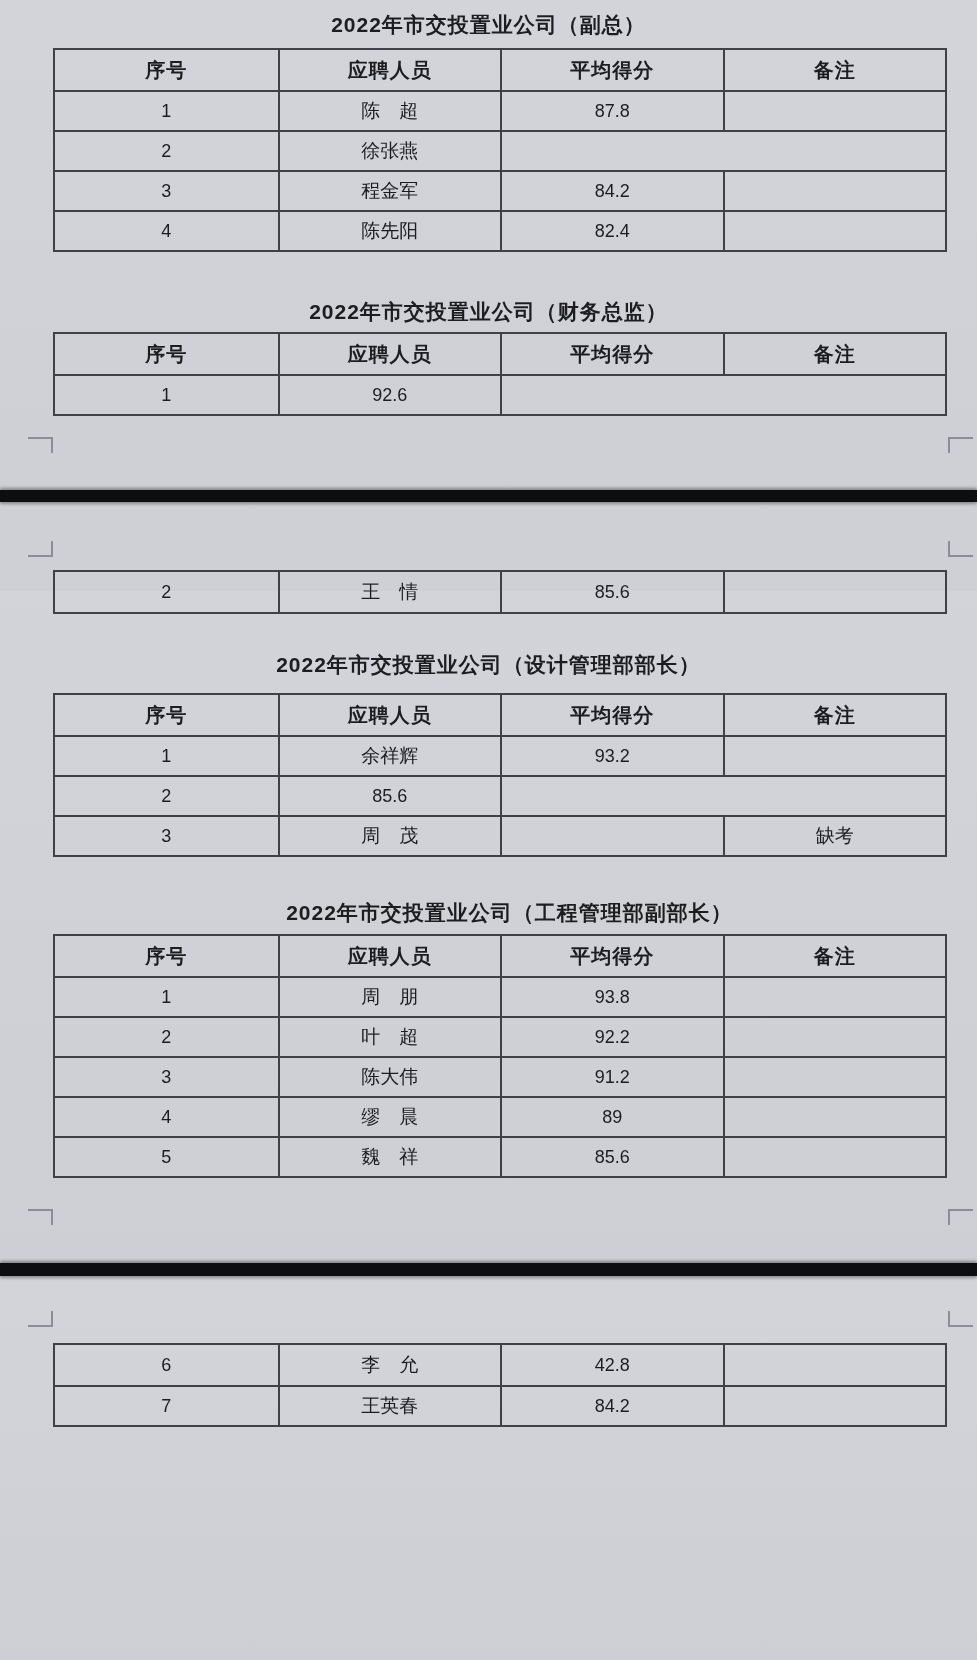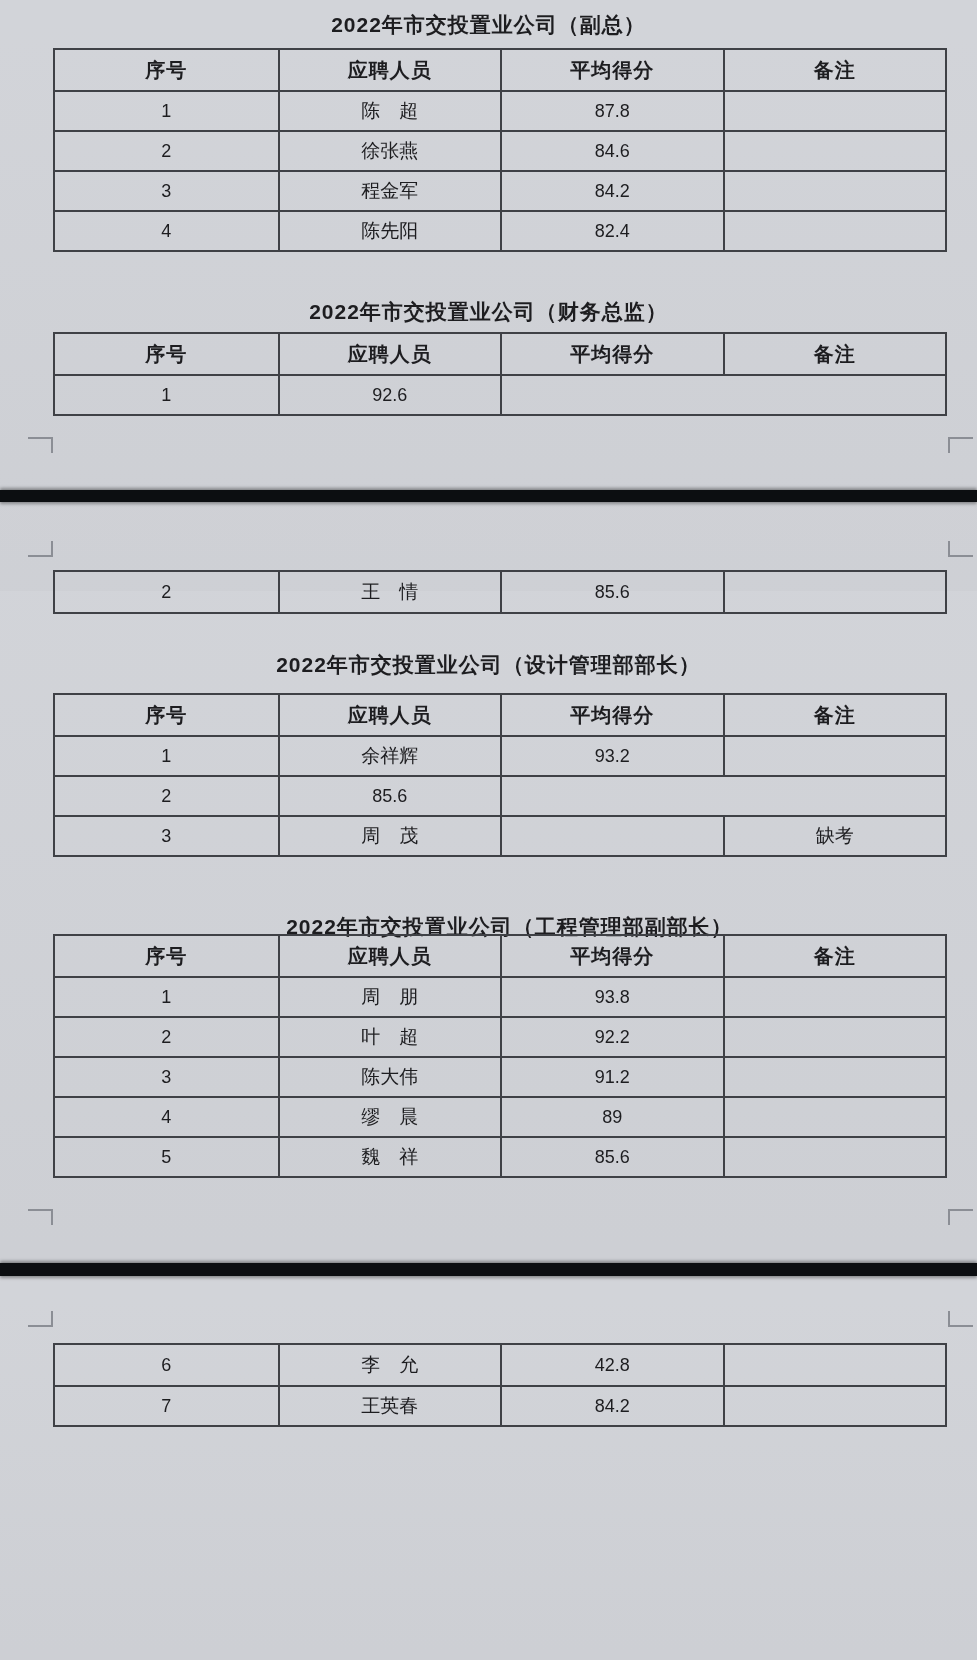--- a/index.html
+++ b/index.html
@@ -70,21 +70,20 @@
       </div>
       <div class="row">
         <div class="cell col-seq">1</div>
         <div class="cell col-name">陈　超</div>
         <div class="cell col-score">87.8</div>
         <div class="cell col-note"></div>
       </div>
       <div class="row">
         <div class="cell col-seq">2</div>
         <div class="cell col-name">徐张燕</div>
-        <div class="cell col-score">84.6</div>
         <div class="cell col-note"></div>
       </div>
       <div class="row">
         <div class="cell col-seq">3</div>
         <div class="cell col-name">程金军</div>
         <div class="cell col-score">84.2</div>
         <div class="cell col-note"></div>
       </div>
       <div class="row">
         <div class="cell col-seq">4</div>
@@ -148,21 +147,21 @@
         <div class="cell col-note"></div>
       </div>
       <div class="row">
         <div class="cell col-seq">3</div>
         <div class="cell col-name">周　茂</div>
         <div class="cell col-score"></div>
         <div class="cell col-note">缺考</div>
       </div>
     </div>
 
-  <h1 class="doc-title" style="top:412px;padding-left:42px;">2022年市交投置业公司（工程管理部副部长）</h1>
+  <h1 class="doc-title" style="top:398px;padding-left:42px;">2022年市交投置业公司（工程管理部副部长）</h1>
   <div class="tbl" style="top:432px;">
       <div class="row header-row">
         <div class="cell">序号</div>
         <div class="cell">应聘人员</div>
         <div class="cell">平均得分</div>
         <div class="cell">备注</div>
       </div>
       <div class="row">
         <div class="cell col-seq">1</div>
         <div class="cell col-name">周　朋</div>

